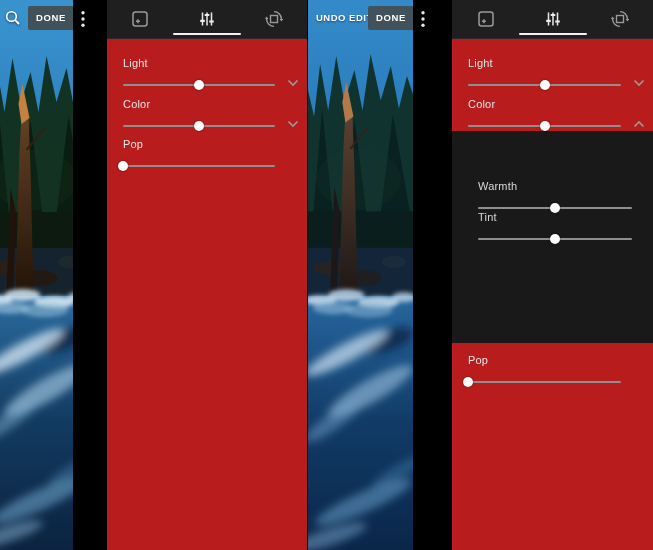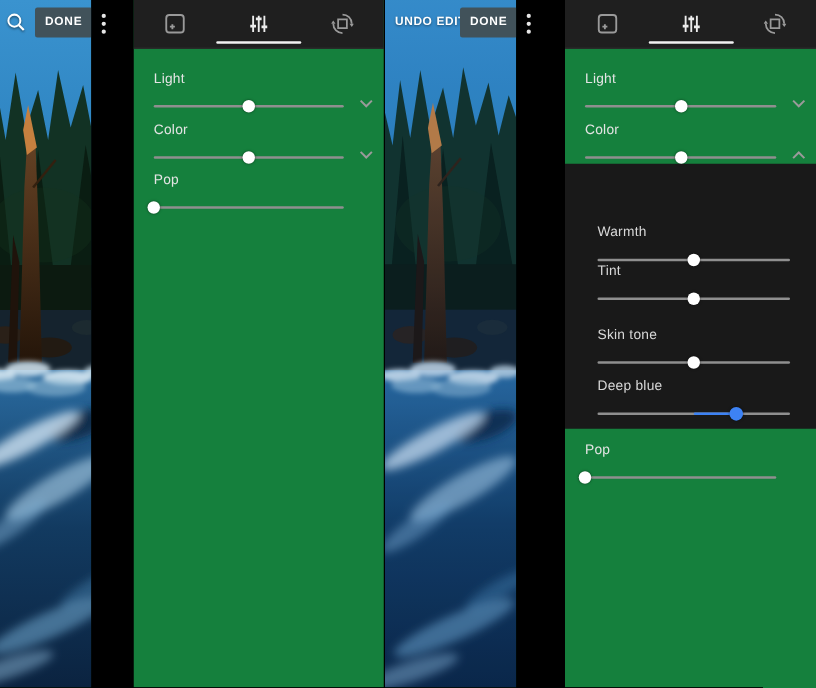--- a/index.html
+++ b/index.html
@@ -3,21 +3,21 @@
 <meta charset="utf-8">
 <style>
   html,body{margin:0;padding:0;background:#000;}
   .screen{position:relative;width:653px;height:550px;background:#000;overflow:hidden;
           font-family:"Liberation Sans",sans-serif;-webkit-font-smoothing:antialiased;}
   .shot{position:absolute;top:0;height:550px;}
   .photo{position:absolute;top:0;bottom:0;overflow:hidden;background:#0f766e;}
   .photo svg.pimg{position:absolute;top:0;left:0;width:100%;height:100%;display:block;}
   .photo .tint{position:absolute;inset:0;background:rgba(8,64,158,0.10);}
   .gutter{position:absolute;top:0;bottom:0;background:#000;}
-  .panel{position:absolute;top:0;bottom:0;background:#15803d;}
+  .panel{position:absolute;top:0;bottom:0;background:#b91c1c;}
   
   .donebtn{position:absolute;top:6px;height:24px;background:#41525a;color:#fff;border:none;
            border-radius:2px;font-family:"Liberation Sans",sans-serif;font-size:9.5px;font-weight:bold;
            letter-spacing:.6px;padding:0 8px;line-height:24px;text-align:center;cursor:pointer;}
   .undobtn{position:absolute;top:12px;left:8px;background:transparent;border:none;color:#fff;
            font-family:"Liberation Sans",sans-serif;font-size:9.5px;font-weight:bold;letter-spacing:.5px;
            text-shadow:0 1px 2px rgba(0,0,0,.45);padding:0;cursor:pointer;}
   .zoombtn{position:absolute;top:10px;left:5px;width:16px;height:16px;cursor:pointer;
            filter:drop-shadow(0 1px 1px rgba(0,0,0,.5));}
   .moreicon{position:absolute;top:9px;left:7px;width:6px;height:20px;cursor:pointer;}
@@ -278,35 +278,20 @@
               <div class="thumb" style="left: 50%;"></div>
             </div>
           </div>
           <div class="srow sub" style="top: 211px;">
             <div class="slbl">Tint</div>
             <div class="slider">
               <div class="track" style="background: rgb(143, 143, 143);"></div>
               <div class="thumb" style="left: 50%;"></div>
             </div>
           </div>
-          <div class="srow sub" style="top: 262px;">
-            <div class="slbl">Skin tone</div>
-            <div class="slider">
-              <div class="track" style="background: rgb(143, 143, 143);"></div>
-              <div class="thumb" style="left: 50%;"></div>
-            </div>
-          </div>
-          <div class="srow sub" style="top: 303px;">
-            <div class="slbl">Deep blue</div>
-            <div class="slider">
-              <div class="track" style="background: rgb(143, 143, 143);"></div>
-              <div class="fill" style="left: 50%; width: 22%; background: rgb(61, 130, 244);"></div>
-              <div class="thumb accent" style="left: 72%; background: rgb(61, 130, 244);"></div>
-            </div>
-          </div>
           <div class="srow" style="top: 354px;">
             <div class="slbl">Pop</div>
             <div class="slider">
               <div class="track" style="background: rgb(143, 143, 143);"></div>
               <div class="thumb" style="left: 0%;"></div>
             </div>
           </div>
         </div>
     </div>
   </section>

